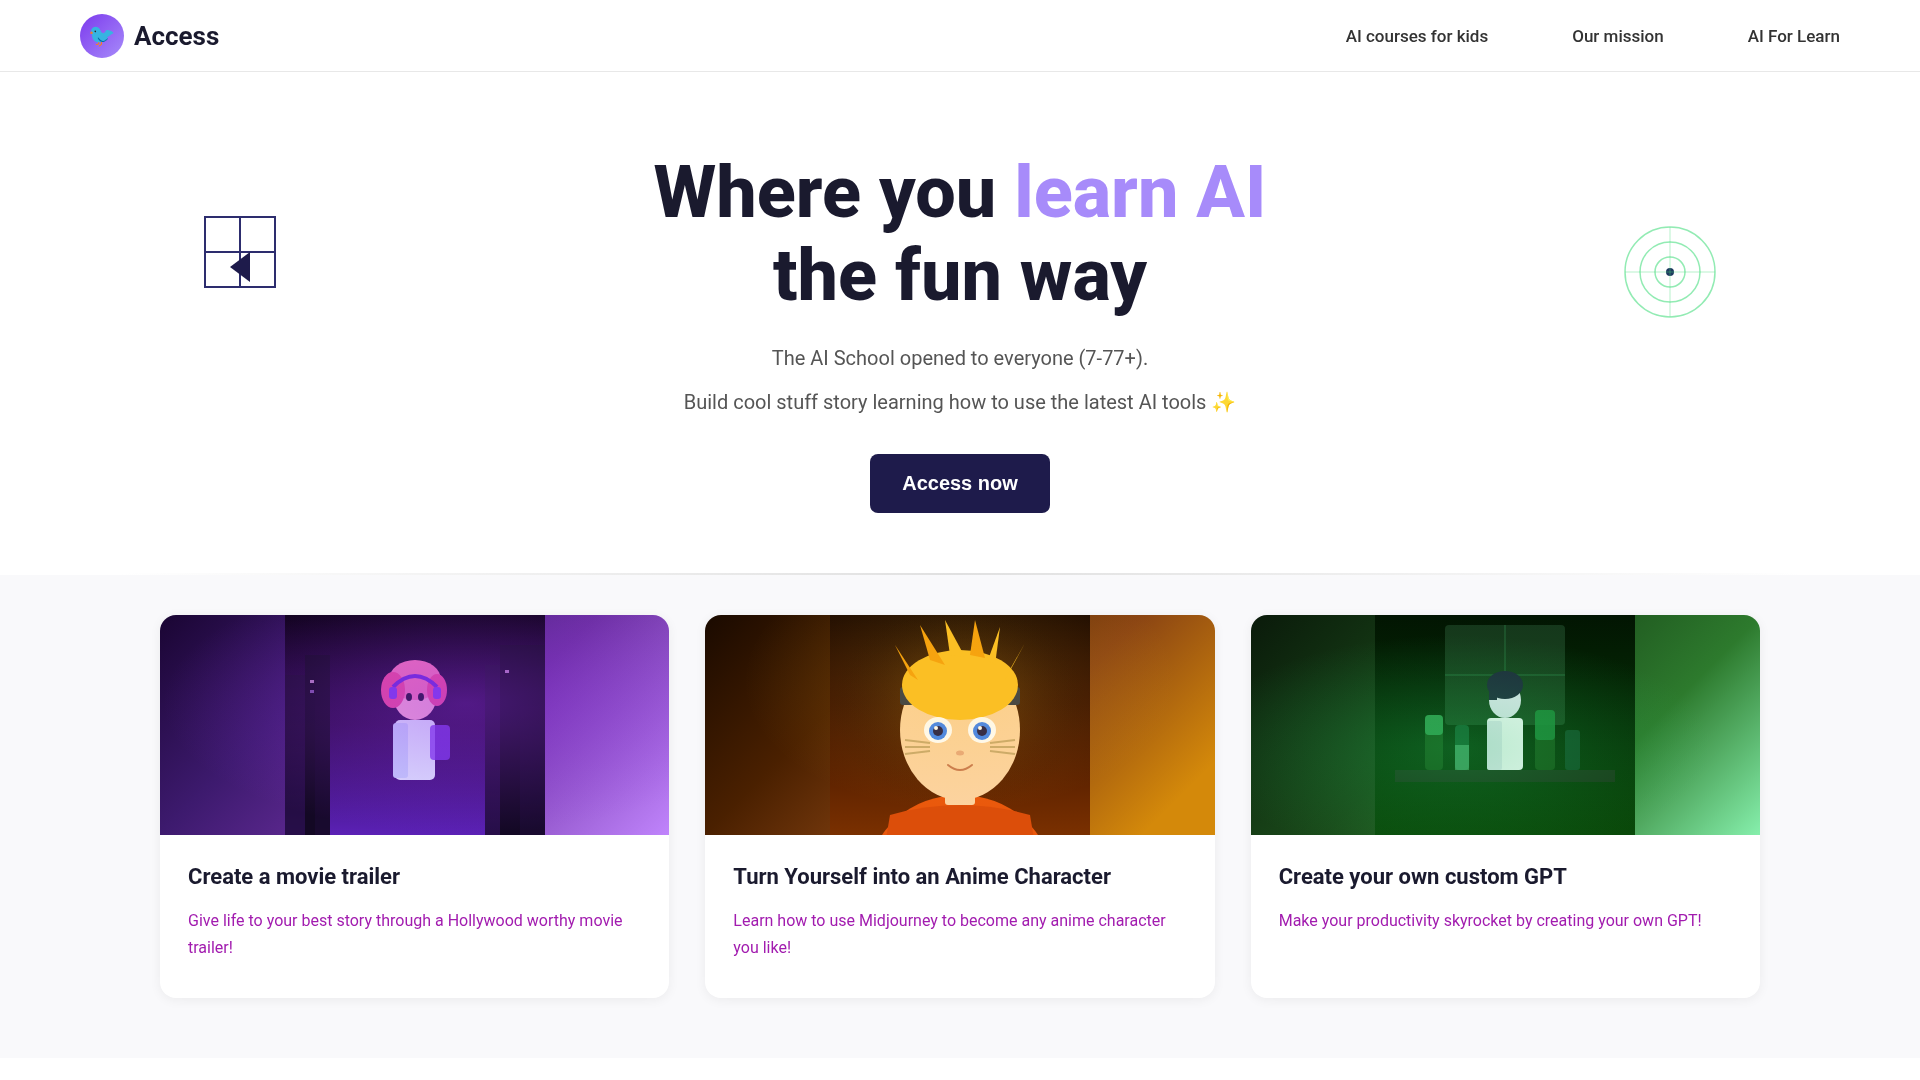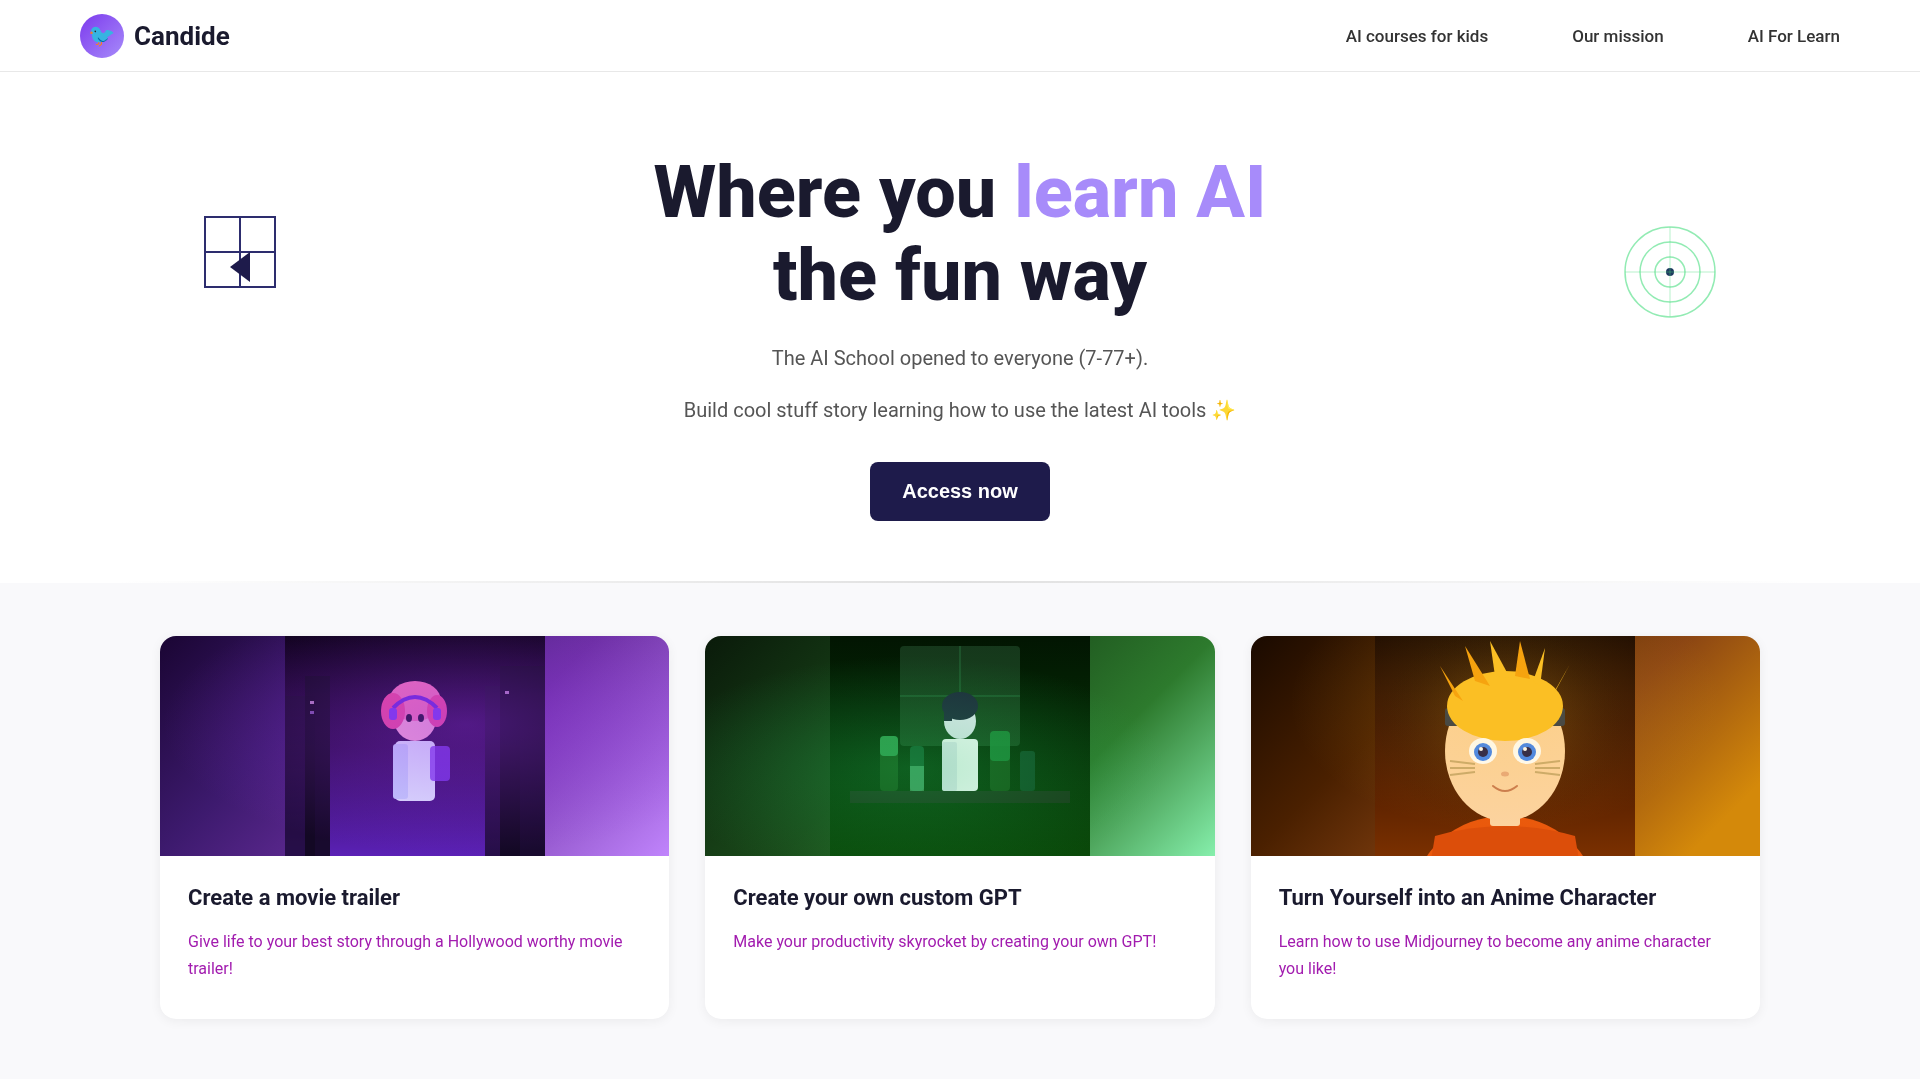--- a/index.html
+++ b/index.html
@@ -72,21 +72,21 @@
       color: #1a1a2e;
       margin-bottom: 24px;
     }
     .hero-title .highlight {
       color: #a78bfa;
     }
     .hero-subtitle {
       font-size: 20px;
       color: #555;
       line-height: 1.6;
-      margin-bottom: 24px;
+      margin-bottom: 16px;
     }
     .hero-subtitle2 {
       font-size: 20px;
       color: #555;
       margin-bottom: 40px;
     }
     .access-btn {
       background: #1e1b4b;
       color: #fff;
       border: none;
@@ -131,21 +131,20 @@
 
     
     .cards-section {
       padding: 40px 160px 60px;
       background: #f9f9fb;
     }
     .cards-grid {
       display: grid;
       grid-template-columns: repeat(3, 1fr);
       gap: 36px;
-      margin-top: 13px;
     }
     .card {
       background: #ffffff;
       border-radius: 16px;
       overflow: hidden;
       box-shadow: 0 2px 12px rgba(0,0,0,0.06);
       display: flex;
       flex-direction: column;
     }
     .card-image {
@@ -235,21 +234,21 @@
       color: #a21caf;
       line-height: 1.7;
     }
   </style>
 </head>
 <body>
 
 <header>
   <div class="logo-area">
     <div class="logo-icon">🐦</div>
-    <span class="logo-text">Candide</span>
+    <span class="logo-text">Access</span>
   </div>
   <nav>
     <a>AI courses for kids</a>
     <a>Our mission</a>
     <a>AI For Learn</a>
   </nav>
 </header>
 
 <section class="hero">
 
@@ -327,63 +326,20 @@
 
             <path d="M108 72 Q130 50 152 72" stroke="#6d28d9" stroke-width="4" fill="none"></path>
             <rect x="104" y="72" width="8" height="12" rx="3" fill="#7c3aed"></rect>
             <rect x="148" y="72" width="8" height="12" rx="3" fill="#7c3aed"></rect>
           </svg>
         </div>
       </div>
       <div class="card-content">
         <h3 class="card-title">Create a movie trailer</h3>
         <p class="card-desc">Give life to your best story through a Hollywood worthy movie trailer!</p>
-      </div>
-    </div>
-
-    <div class="card">
-      <div class="card-image card-img-2" style="height:220px; position:relative;">
-        <div class="lab-scene">
-          <svg viewBox="0 0 260 220" width="260" height="220" xmlns="http://www.w3.org/2000/svg">
-            <defs>
-              <linearGradient id="labgrad" x1="0" y1="0" x2="0" y2="1">
-                <stop offset="0%" stop-color="#021502"></stop>
-                <stop offset="50%" stop-color="#052e05"></stop>
-                <stop offset="100%" stop-color="#0a4a0a"></stop>
-              </linearGradient>
-            </defs>
-            <rect width="260" height="220" fill="url(#labgrad)"></rect>
-
-            <rect x="70" y="10" width="120" height="100" fill="#86efac" opacity="0.15" rx="4"></rect>
-            <line x1="130" y1="10" x2="130" y2="110" stroke="#4ade80" stroke-width="1" opacity="0.3"></line>
-            <line x1="70" y1="60" x2="190" y2="60" stroke="#4ade80" stroke-width="1" opacity="0.3"></line>
-
-            <rect x="20" y="155" width="220" height="12" fill="#1a3a1a"></rect>
-
-            <rect x="50" y="100" width="18" height="55" rx="4" fill="#1a5a1a" opacity="0.8"></rect>
-            <rect x="50" y="100" width="18" height="20" fill="#4ade80" opacity="0.5" rx="4"></rect>
-            <rect x="80" y="110" width="14" height="45" rx="4" fill="#166534" opacity="0.8"></rect>
-            <rect x="80" y="130" width="14" height="25" fill="#86efac" opacity="0.4" rx="0 0 4 4"></rect>
-            <rect x="160" y="95" width="20" height="60" rx="4" fill="#1a5a1a" opacity="0.8"></rect>
-            <rect x="160" y="95" width="20" height="30" fill="#22c55e" opacity="0.4" rx="4"></rect>
-            <rect x="190" y="115" width="15" height="40" rx="3" fill="#14532d" opacity="0.8"></rect>
-
-            <ellipse cx="130" cy="85" rx="16" ry="18" fill="#e2e8f0"></ellipse>
-
-            <ellipse cx="130" cy="70" rx="18" ry="14" fill="#1e293b"></ellipse>
-            <rect x="114" y="70" width="8" height="15" fill="#1e293b"></rect>
-
-            <rect x="112" y="103" width="36" height="52" rx="4" fill="#f8fafc"></rect>
-            <rect x="112" y="106" width="15" height="49" rx="2" fill="#e2e8f0"></rect>
-          </svg>
-        </div>
-      </div>
-      <div class="card-content">
-        <h3 class="card-title">Create your own custom GPT</h3>
-        <p class="card-desc">Make your productivity skyrocket by creating your own GPT!</p>
       </div>
     </div>
 
     <div class="card">
       <div class="card-image card-img-3" style="height:220px; position:relative;">
         <div class="anime-face">
           <svg viewBox="0 0 260 220" width="260" height="220" xmlns="http://www.w3.org/2000/svg">
             <defs>
               <linearGradient id="animegrad" x1="0" y1="0" x2="0" y2="1">
                 <stop offset="0%" stop-color="#1a0800"></stop>
@@ -439,14 +395,57 @@
             <path d="M118 150 Q130 160 142 150" stroke="#c97a50" stroke-width="2" fill="none" stroke-linecap="round"></path>
           </svg>
         </div>
       </div>
       <div class="card-content">
         <h3 class="card-title">Turn Yourself into an Anime Character</h3>
         <p class="card-desc">Learn how to use Midjourney to become any anime character you like!</p>
       </div>
     </div>
 
+    <div class="card">
+      <div class="card-image card-img-2" style="height:220px; position:relative;">
+        <div class="lab-scene">
+          <svg viewBox="0 0 260 220" width="260" height="220" xmlns="http://www.w3.org/2000/svg">
+            <defs>
+              <linearGradient id="labgrad" x1="0" y1="0" x2="0" y2="1">
+                <stop offset="0%" stop-color="#021502"></stop>
+                <stop offset="50%" stop-color="#052e05"></stop>
+                <stop offset="100%" stop-color="#0a4a0a"></stop>
+              </linearGradient>
+            </defs>
+            <rect width="260" height="220" fill="url(#labgrad)"></rect>
+
+            <rect x="70" y="10" width="120" height="100" fill="#86efac" opacity="0.15" rx="4"></rect>
+            <line x1="130" y1="10" x2="130" y2="110" stroke="#4ade80" stroke-width="1" opacity="0.3"></line>
+            <line x1="70" y1="60" x2="190" y2="60" stroke="#4ade80" stroke-width="1" opacity="0.3"></line>
+
+            <rect x="20" y="155" width="220" height="12" fill="#1a3a1a"></rect>
+
+            <rect x="50" y="100" width="18" height="55" rx="4" fill="#1a5a1a" opacity="0.8"></rect>
+            <rect x="50" y="100" width="18" height="20" fill="#4ade80" opacity="0.5" rx="4"></rect>
+            <rect x="80" y="110" width="14" height="45" rx="4" fill="#166534" opacity="0.8"></rect>
+            <rect x="80" y="130" width="14" height="25" fill="#86efac" opacity="0.4" rx="0 0 4 4"></rect>
+            <rect x="160" y="95" width="20" height="60" rx="4" fill="#1a5a1a" opacity="0.8"></rect>
+            <rect x="160" y="95" width="20" height="30" fill="#22c55e" opacity="0.4" rx="4"></rect>
+            <rect x="190" y="115" width="15" height="40" rx="3" fill="#14532d" opacity="0.8"></rect>
+
+            <ellipse cx="130" cy="85" rx="16" ry="18" fill="#e2e8f0"></ellipse>
+
+            <ellipse cx="130" cy="70" rx="18" ry="14" fill="#1e293b"></ellipse>
+            <rect x="114" y="70" width="8" height="15" fill="#1e293b"></rect>
+
+            <rect x="112" y="103" width="36" height="52" rx="4" fill="#f8fafc"></rect>
+            <rect x="112" y="106" width="15" height="49" rx="2" fill="#e2e8f0"></rect>
+          </svg>
+        </div>
+      </div>
+      <div class="card-content">
+        <h3 class="card-title">Create your own custom GPT</h3>
+        <p class="card-desc">Make your productivity skyrocket by creating your own GPT!</p>
+      </div>
+    </div>
+
   </div>
 </section>
 
 </body></html>

